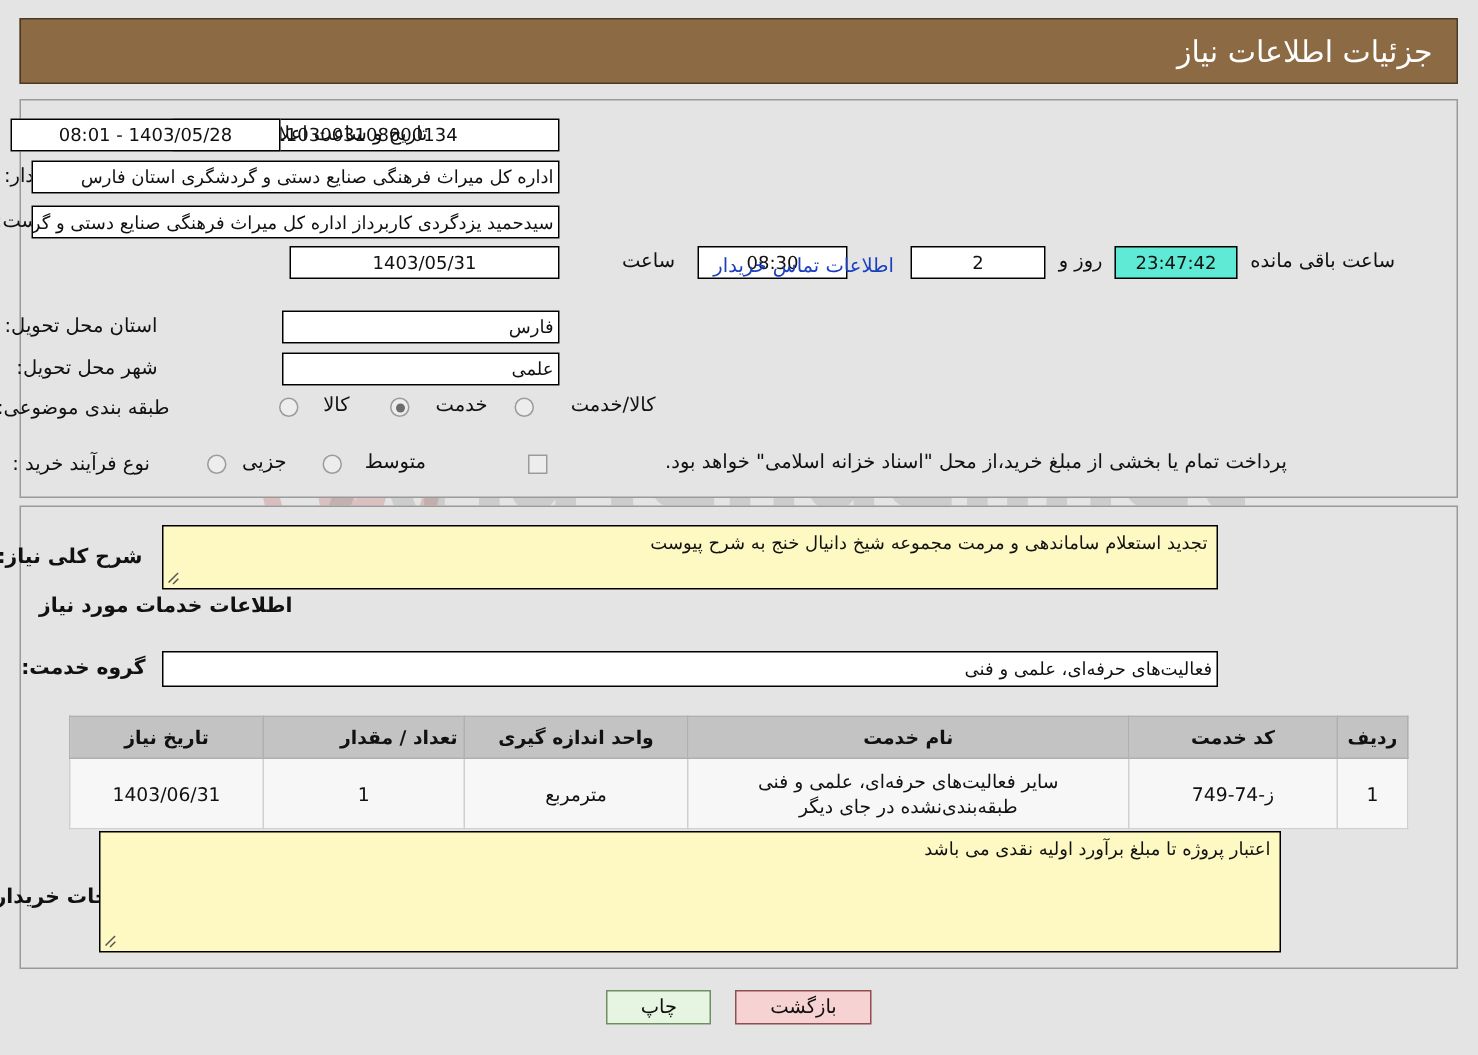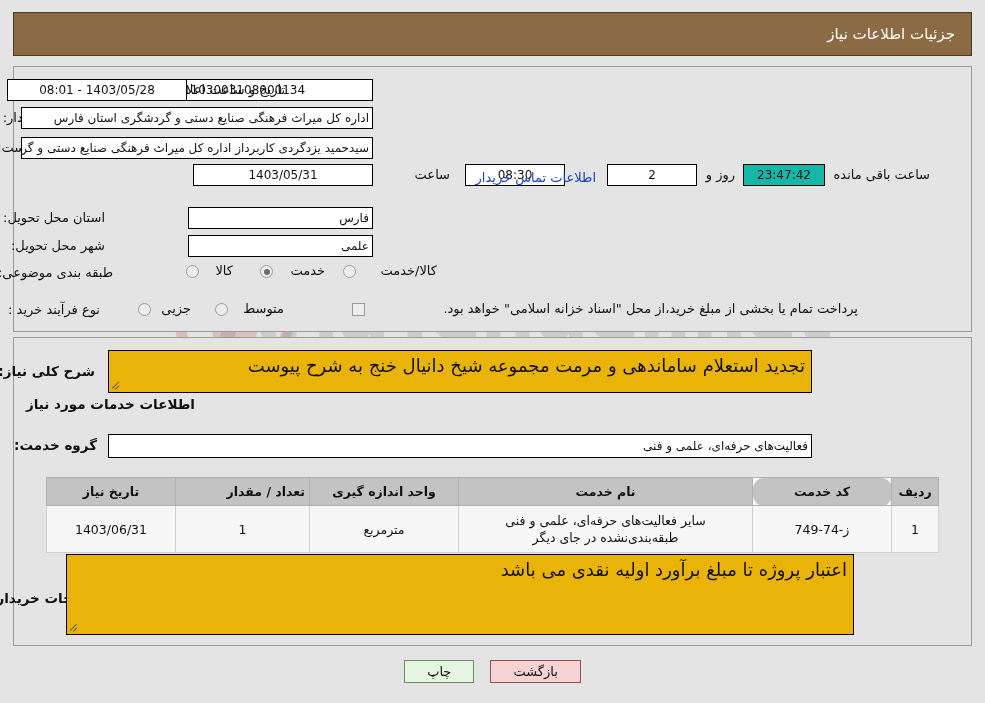--- a/index.html
+++ b/index.html
@@ -51,21 +51,21 @@
     border: 1px solid #4a3a26;
     box-sizing: border-box;
     display: flex;
     align-items: center;
     justify-content: flex-start;
     padding-right: 16px;
     z-index: 10;
   }
   .titlebar .t {
     color: #ffffff;
-    font-size: 15px;
+    font-size: 20px;
   }
 
   
   .panel {
     position: absolute;
     box-sizing: border-box;
     border: 1px solid #9a9a9a;
     background: #e4e4e4;
     z-index: 8;
   }
@@ -90,21 +90,21 @@
     color: #111;
     line-height: 20px;
     padding: 0 3px;
     overflow: hidden;
     white-space: nowrap;
     z-index: 12;
     direction: rtl;
   }
   .fld.ctr { text-align: center; }
   .fld.rt  { text-align: right; }
-  .fld.yellow { background: #14b8a6; }
+  .fld.yellow { background: #5eead4; }
   .plain {
     position: absolute;
     font-size: 13px;
     color: #111;
     white-space: nowrap;
     z-index: 12;
   }
   .link {
     position: absolute;
     font-size: 13px;
@@ -138,23 +138,23 @@
     border: 1px solid #9b9b9b;
     background: #ededed;
     box-sizing: border-box;
     z-index: 12;
   }
 
   
   .ta {
     position: absolute;
     box-sizing: border-box;
-    background: #eab308;
+    background: #fef9c3;
     border: 1px solid #000;
-    font-size: 18px;
+    font-size: 12px;
     color: #111;
     padding: 4px 6px 0 6px;
     z-index: 12;
     direction: rtl;
     text-align: right;
     overflow: hidden;
   }
   .ta .grip {
     position: absolute;
     left: 2px; bottom: 1px;
@@ -306,21 +306,21 @@
 
   <div class="sect" style="right:790px; top:396px;">اطلاعات خدمات مورد نیاز</div>
 
   <div class="sect" style="right:888px; top:437px;">گروه خدمت:</div>
   <div class="fld rt" style="right:173px; top:434px; width:704px; height:24px; line-height:23px;">فعالیت‌های حرفه‌ای، علمی و فنی</div>
 
   <table class="tbl">
     <thead>
       <tr>
         <th style="width:38px;">ردیف</th>
-        <th style="width:130px;border-radius:11px;">کد خدمت</th>
+        <th style="width:130px;">کد خدمت</th>
         <th>نام خدمت</th>
         <th style="width:140px;">واحد اندازه گیری</th>
         <th style="width:125px;text-align:right;">تعداد / مقدار</th>
         <th style="width:120px;">تاریخ نیاز</th>
       </tr>
     </thead>
     <tbody>
       <tr>
         <td>1</td>
         <td>ز-74-749</td>

